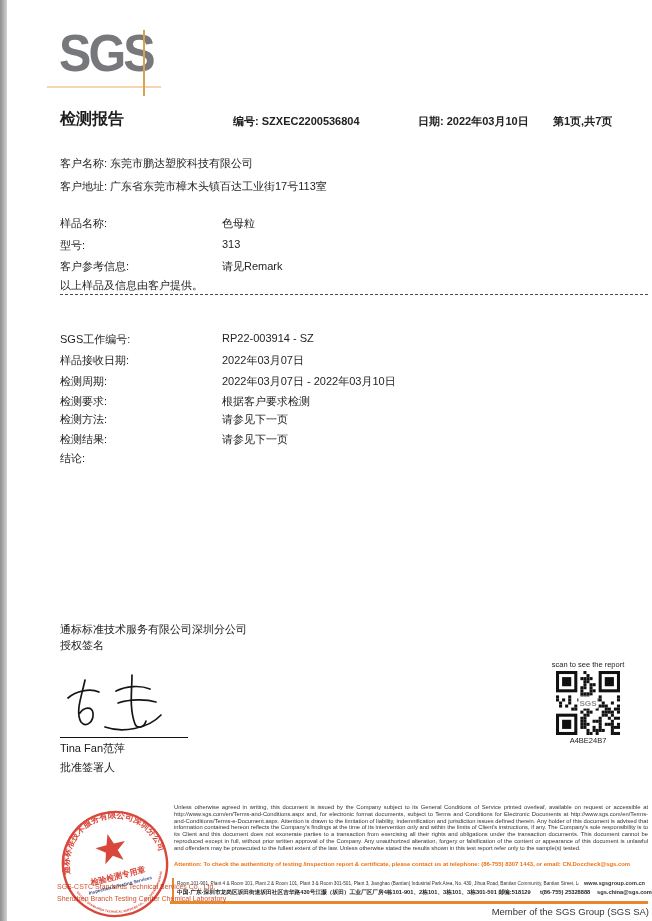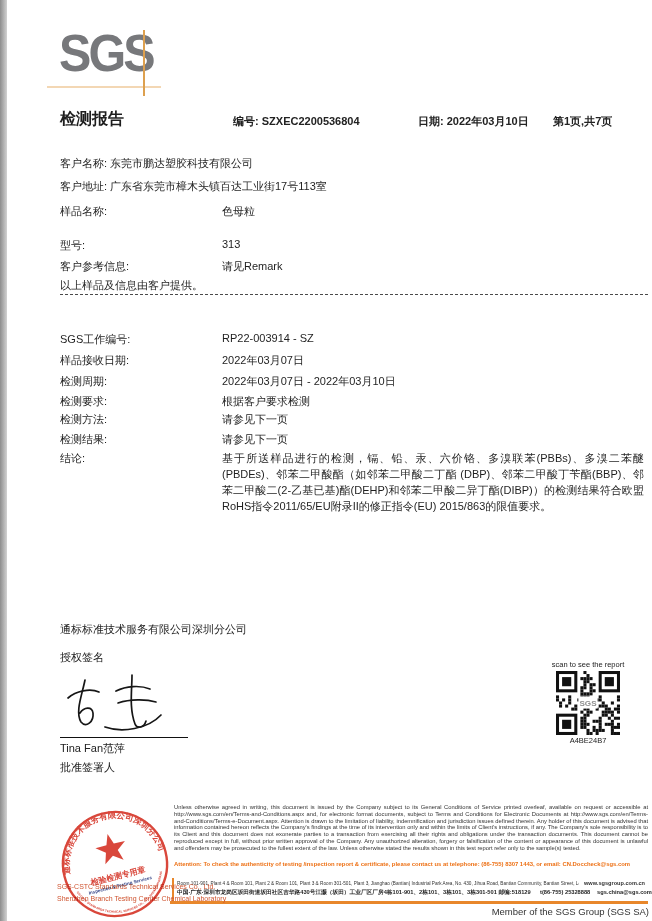--- a/index.html
+++ b/index.html
@@ -21,21 +21,21 @@
   
   .frow{left:60px;font-size:11px;white-space:nowrap;color:#1f1f1f;}
   .frow .val{position:absolute;white-space:nowrap;}
   .near .val{left:50px;}
   .far  .val{left:162px;}
   .note{left:60px;font-size:11px;color:#1f1f1f;}
   .dash{left:60px;top:294px;width:588px;border-top:1.4px dashed #4a4a4a;}
   .concl{left:222px;top:450px;width:422px;font-size:11px;line-height:16px;color:#1f1f1f;text-align:justify;}
   
   .sig-co{left:60px;top:622px;font-size:11px;}
-  .sig-auth{left:60px;top:638px;font-size:11px;margin-top:12px;}
+  .sig-auth{left:60px;top:638px;font-size:11px;}
   .sig-svg{left:60px;top:668px;}
   .sig-line{left:60px;top:737px;width:128px;border-top:1.6px solid #111;}
   .sig-name{left:60px;top:741px;font-size:11px;}
   .sig-title{left:60px;top:760px;font-size:11px;}
   
   .qr-wrap{left:496px;top:660px;width:88px;text-align:center;margin-left:48px;}
   .qr-cap{font-size:7.5px;color:#222;}
   .qr-id{font-size:7.5px;color:#222;margin-top:1px;}
   .qr-wrap svg{display:block;margin:2px auto 0 auto;}
   
@@ -70,21 +70,21 @@
 
   <div class="abs frow near" style="top:156px">
     <span class="lbl">客户名称:</span>
     <span class="val">东莞市鹏达塑胶科技有限公司</span>
   </div>
   <div class="abs frow near" style="top:179px">
     <span class="lbl">客户地址:</span>
     <span class="val">广东省东莞市樟木头镇百达工业街17号113室</span>
   </div>
 
-  <div class="abs frow far" style="top:204px">
+  <div class="abs frow far" style="top:216px">
     <span class="lbl">样品名称:</span>
     <span class="val">色母粒</span>
   </div>
   <div class="abs frow far" style="top:238px">
     <span class="lbl">型号:</span>
     <span class="val">313</span>
   </div>
   <div class="abs frow far" style="top:259px">
     <span class="lbl">客户参考信息:</span>
     <span class="val">请见Remark</span>
@@ -111,21 +111,20 @@
   </div>
   <div class="abs frow far" style="top:412px">
     <span class="lbl">检测方法:</span>
     <span class="val">请参见下一页</span>
   </div>
   <div class="abs frow far" style="top:432px">
     <span class="lbl">检测结果:</span>
     <span class="val">请参见下一页</span>
   </div>
   <div class="abs frow" style="top:451px">结论:</div>
-  <div class="abs concl">基于所送样品进行的检测，镉、铅、汞、六价铬、多溴联苯(PBBs)、多溴二苯醚(PBDEs)、邻苯二甲酸酯（如邻苯二甲酸二丁酯 (DBP)、邻苯二甲酸丁苄酯(BBP)、邻苯二甲酸二(2-乙基已基)酯(DEHP)和邻苯二甲酸二异丁酯(DIBP)）的检测结果符合欧盟RoHS指令2011/65/EU附录II的修正指令(EU) 2015/863的限值要求。</div>
 
   <div class="abs sig-co">通标标准技术服务有限公司深圳分公司</div>
   <div class="abs sig-auth">授权签名</div>
   <svg class="abs sig-svg" width="132" height="66" viewBox="0 0 132 66">
     <g fill="none" stroke="#161616" stroke-width="1.7" stroke-linecap="round">
       <path d="M8 30 C 16 23, 30 20, 39 24"></path>
       <path d="M25 12 C 22 27, 15 44, 21 54 C 26 60, 34 54, 33 45 C 32 38, 24 39, 20 45"></path>
       <path d="M56 23 C 66 18, 80 17, 90 21"></path>
       <path d="M72 7 C 72 22, 69 40, 75 56 C 77 61, 84 60, 86 53"></path>
       <path d="M58 35 C 70 31, 86 31, 96 34"></path>

